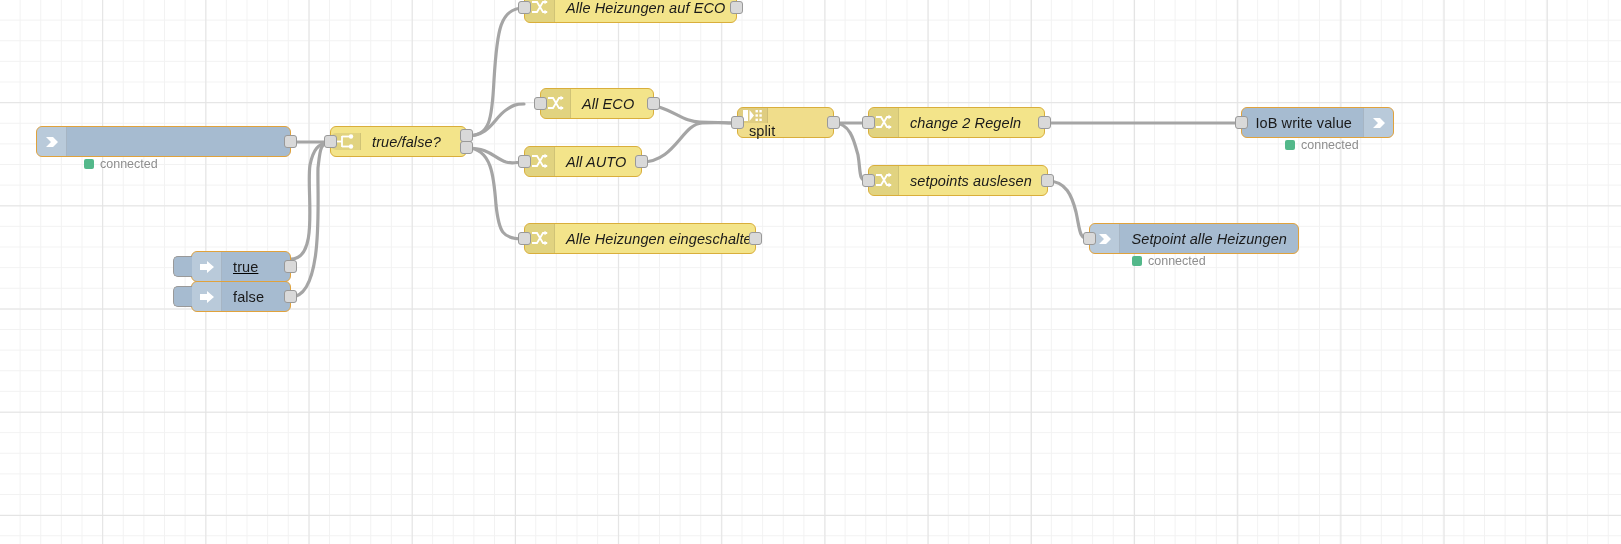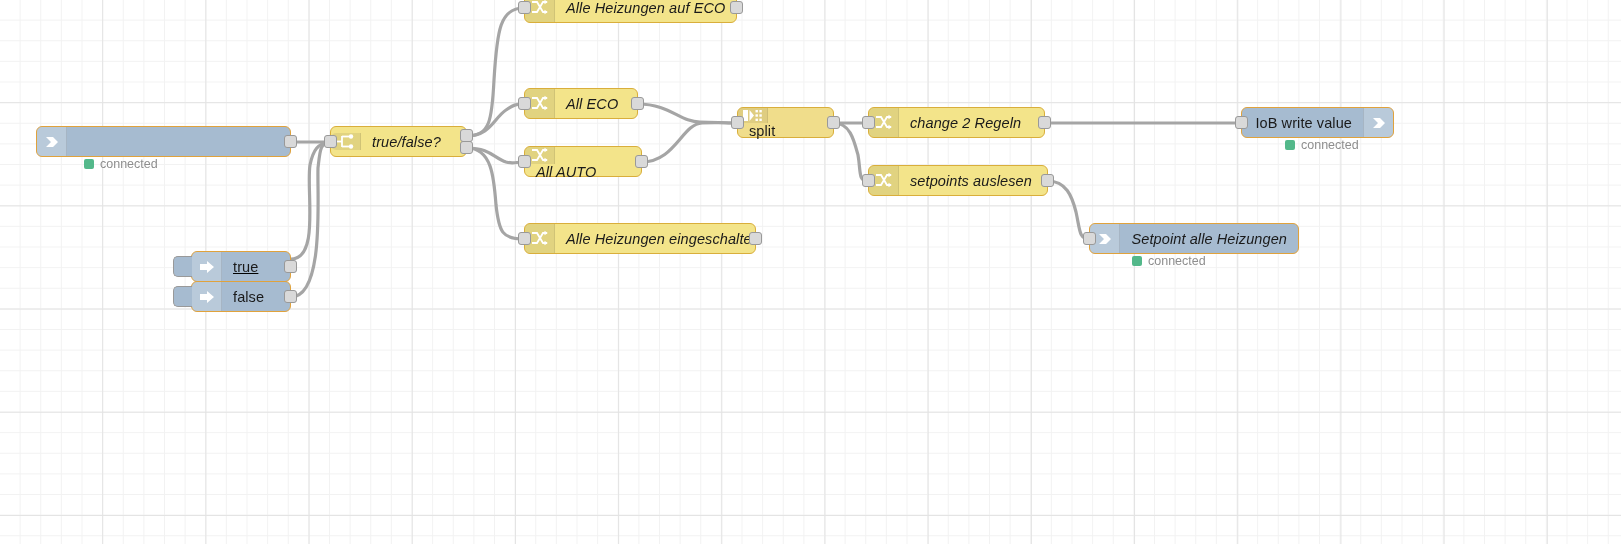--- a/index.html
+++ b/index.html
@@ -268,35 +268,35 @@
         <path d="M2 13 L7 13 L13 3 L17 3" stroke="#ffffff" stroke-width="1.8" fill="none"></path>
         <path d="M14.5 0.8 L17.8 3 L14.5 5.2 Z" fill="#ffffff"></path>
         <path d="M14.5 10.8 L17.8 13 L14.5 15.2 Z" fill="#ffffff"></path>
       </svg>
     </div>
     <div class="node-label ital">Alle Heizungen auf ECO</div>
     <div class="port in"></div>
     <div class="port out"></div>
   </div>
 
-  <div class="node fn selected" style="left:524px; top:88px; width:114px;">
+  <div class="node fn selected" style="left:540px; top:88px; width:114px;">
     <div class="icon-box">
       <svg width="19" height="17" viewBox="0 0 19 17">
         <path d="M2 3 L7 3 L13 13 L17 13" stroke="#ffffff" stroke-width="1.8" fill="none"></path>
         <path d="M2 13 L7 13 L13 3 L17 3" stroke="#ffffff" stroke-width="1.8" fill="none"></path>
         <path d="M14.5 0.8 L17.8 3 L14.5 5.2 Z" fill="#ffffff"></path>
         <path d="M14.5 10.8 L17.8 13 L14.5 15.2 Z" fill="#ffffff"></path>
       </svg>
     </div>
     <div class="node-label ital">All ECO</div>
     <div class="port in"></div>
     <div class="port out"></div>
   </div>
 
-  <div class="node fn selected" style="left:524px; top:146px; width:118px;flex-direction:column;">
+  <div class="node fn selected" style="left:524px; top:146px; width:118px;">
     <div class="icon-box">
       <svg width="19" height="17" viewBox="0 0 19 17">
         <path d="M2 3 L7 3 L13 13 L17 13" stroke="#ffffff" stroke-width="1.8" fill="none"></path>
         <path d="M2 13 L7 13 L13 3 L17 3" stroke="#ffffff" stroke-width="1.8" fill="none"></path>
         <path d="M14.5 0.8 L17.8 3 L14.5 5.2 Z" fill="#ffffff"></path>
         <path d="M14.5 10.8 L17.8 13 L14.5 15.2 Z" fill="#ffffff"></path>
       </svg>
     </div>
     <div class="node-label ital">All AUTO</div>
     <div class="port in"></div>

